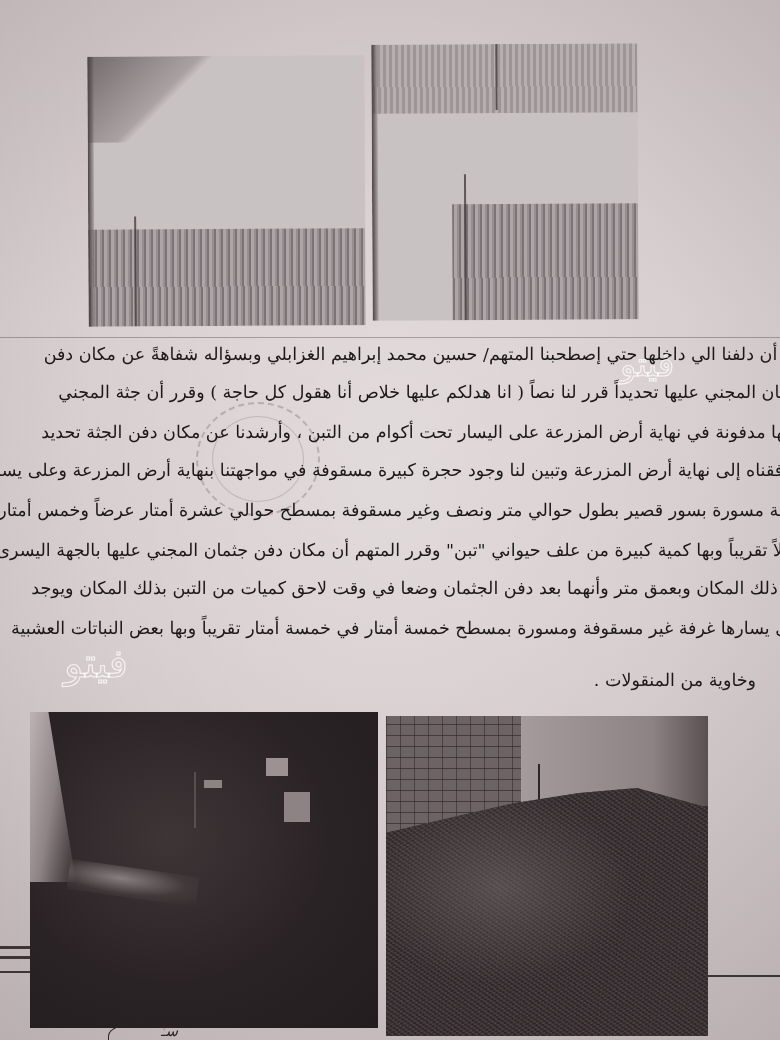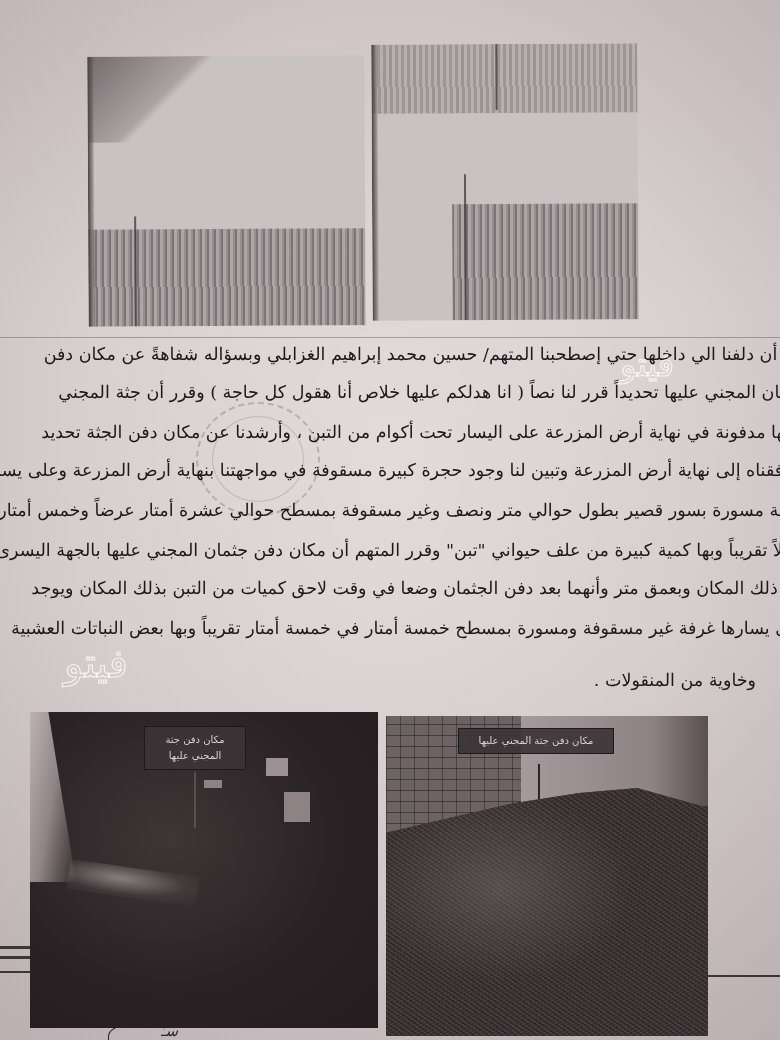--- a/index.html
+++ b/index.html
@@ -245,32 +245,27 @@
 <div class="watermark w1">فيتو</div>
 <div class="watermark w2">فيتو</div>
 
 <div class="photo left">
   <div class="light-beam"></div>
   <div class="floor-light"></div>
   <div class="pole"></div>
   <div class="box3"></div>
   <div class="box1"></div>
   <div class="box2"></div>
-  <div class="photo-label">
-    <span>مكان دفن جثة</span>
-    <span>المجني عليها</span>
-  </div>
 </div>
 
 <div class="photo right">
   <div class="wall-right"></div>
   <div class="wall-left"></div>
   <div class="pole"></div>
   <div class="hay"></div>
-  <div class="photo-label">مكان دفن جثة المجني عليها</div>
 </div>
 
 <div class="scan-line" style="left:0; top:946px; width:30px;"></div>
 <div class="scan-line" style="left:0; top:956px; width:30px;"></div>
 <div class="scan-line" style="left:0; top:971px; width:30px; height:2px;"></div>
 <div class="scan-line" style="left:708px; top:975px; width:72px; height:2px;"></div>
 
 <div class="sig-curve"></div>
 <div class="signature">سـ</div>
 

